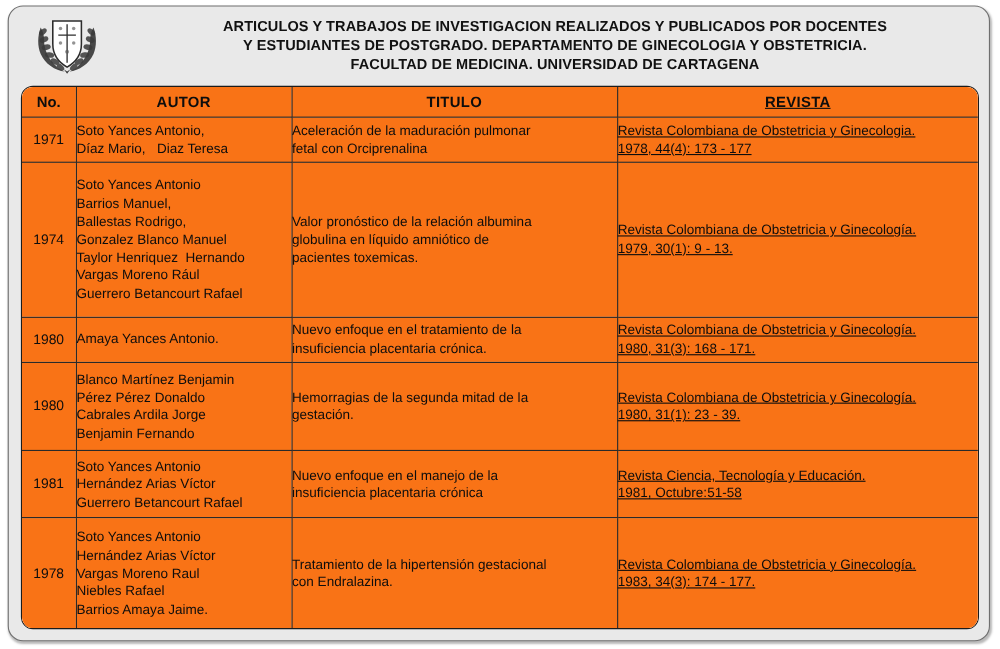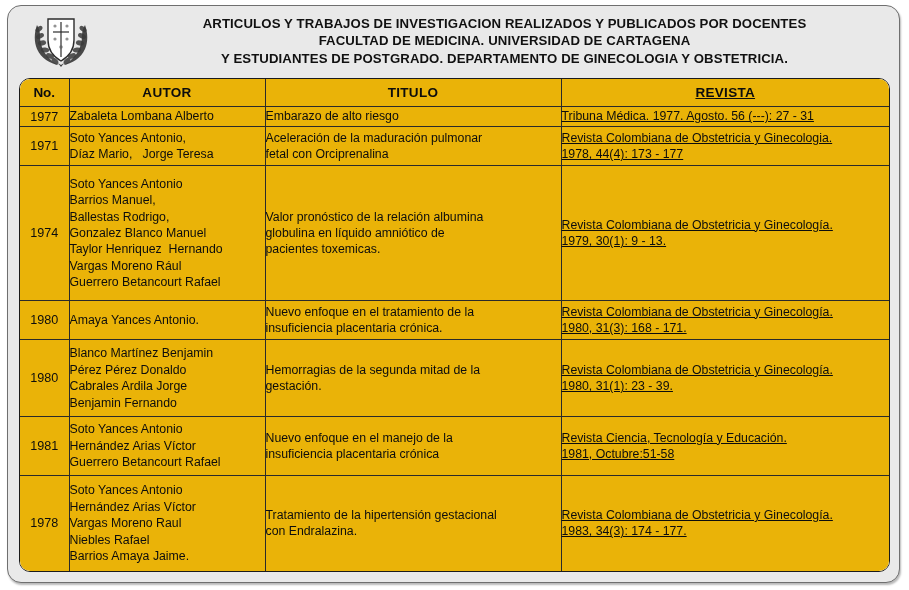--- a/index.html
+++ b/index.html
@@ -91,21 +91,21 @@
     height: 100%;
     border-collapse: collapse;
     table-layout: fixed;
     background: #ffffff;
   }
 
   table.grid th, table.grid td {
     border: 1px solid #2a2a2a;
     padding: 0;
     vertical-align: middle;
-    background: #eab308;
+    background: #f97316;
   }
   
   table.grid tr:first-child th { border-top: none; }
   table.grid tr:last-child td { border-bottom: none; }
   table.grid th:first-child, table.grid td:first-child { border-left: none; }
   table.grid th:last-child, table.grid td:last-child { border-right: none; text-decoration: underline; }
 
   thead th {
     height: 27px;
     text-align: center;
@@ -181,22 +181,22 @@
           <circle cx="25" cy="14" r="1.6"></circle>
           <circle cx="37" cy="14" r="1.6"></circle>
           <circle cx="25" cy="27" r="1.6"></circle>
           <circle cx="37" cy="27" r="1.6"></circle>
           <circle cx="31" cy="35" r="1.8"></circle>
         </g>
       </svg>
     </div>
     <div class="title-text">
       <span class="tline">ARTICULOS Y TRABAJOS DE INVESTIGACION REALIZADOS Y PUBLICADOS POR DOCENTES</span>
+      <span class="tline">Y ESTUDIANTES DE POSTGRADO.  DEPARTAMENTO DE GINECOLOGIA Y OBSTETRICIA.</span>
       <span class="tline">FACULTAD DE MEDICINA. UNIVERSIDAD DE CARTAGENA</span>
-      <span class="tline">Y ESTUDIANTES DE POSTGRADO.  DEPARTAMENTO DE GINECOLOGIA Y OBSTETRICIA.</span>
     </div>
   </div>
 
   <div class="table-frame">
     <table class="grid">
       <colgroup>
         <col style="width:49px">
         <col style="width:196px">
         <col style="width:296px">
         <col style="width:328px">
@@ -204,38 +204,26 @@
       <thead>
         <tr>
           <th class="c-no">No.</th>
           <th>AUTOR</th>
           <th>TITULO</th>
           <th>REVISTA</th>
         </tr>
       </thead>
       <tbody>
 
-        <tr>
-          <td class="cell-year">1977</td>
-          <td class="cell-text cell-author">
-            <span class="ln">Zabaleta Lombana Alberto</span>
-          </td>
-          <td class="cell-text cell-title">
-            <span class="ln">Embarazo de alto riesgo</span>
-          </td>
-          <td class="cell-text cell-rev">
-            <span class="ln">Tribuna Médica. 1977. Agosto. 56 (---): 27 - 31</span>
-          </td>
-        </tr>
 
         <tr>
           <td class="cell-year">1971</td>
           <td class="cell-text cell-author">
             <span class="ln">Soto Yances Antonio,</span>
-            <span class="ln">Díaz Mario,   Jorge Teresa</span>
+            <span class="ln">Díaz Mario,   Diaz Teresa</span>
           </td>
           <td class="cell-text cell-title">
             <span class="ln">Aceleración de la maduración pulmonar</span>
             <span class="ln">fetal con Orciprenalina</span>
           </td>
           <td class="cell-text cell-rev">
             <span class="ln">Revista Colombiana de Obstetricia y Ginecologia.</span>
             <span class="ln">1978, 44(4): 173 - 177</span>
           </td>
         </tr>

